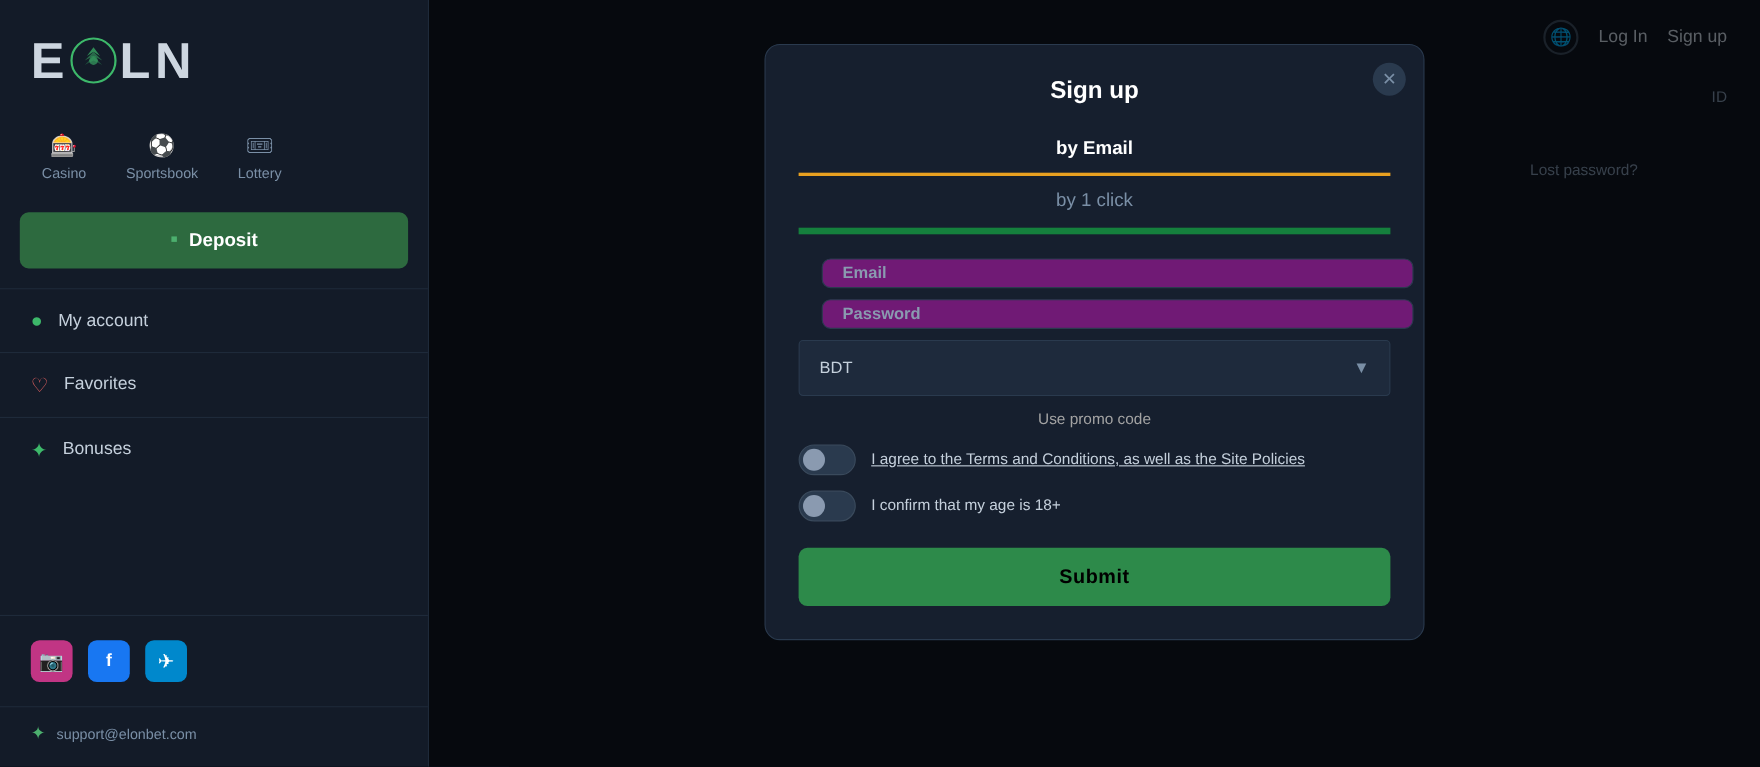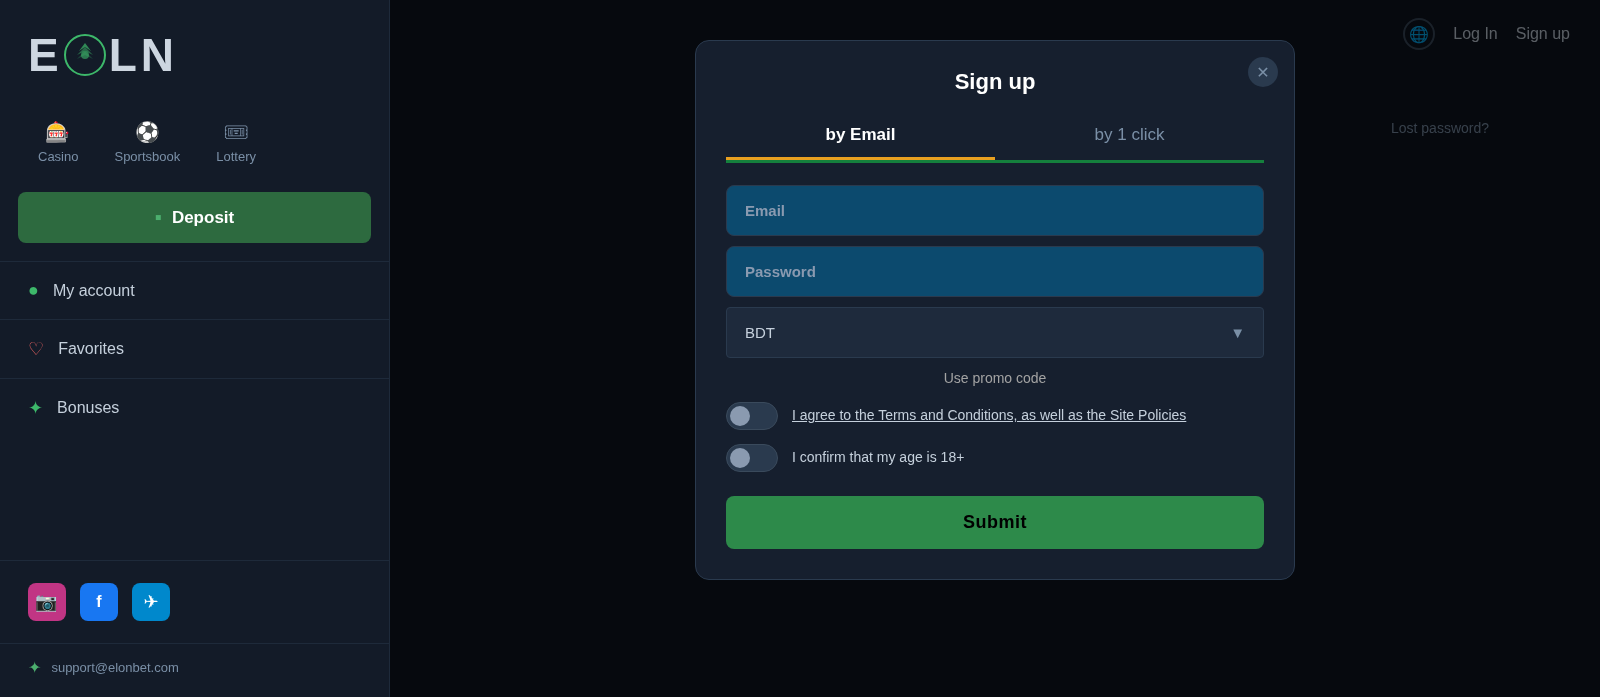--- a/index.html
+++ b/index.html
@@ -217,50 +217,52 @@
       font-size: 16px;
       cursor: pointer;
       display: flex;
       align-items: center;
       justify-content: center;
     }
 
     
     .modal-tabs {
       display: flex;
-      border-bottom: 3px solid #15803d;
+      border-bottom: 6px solid #15803d;
       margin-bottom: 22px;
+      flex-direction: column;
     }
     .modal-tab {
       flex: 1;
       text-align: center;
       padding: 12px 0;
       font-size: 17px;
       color: #7a8fa6;
       cursor: pointer;
       border-bottom: 3px solid transparent;
       transition: color 0.2s;
     }
     .modal-tab.active {
       color: #fff;
       font-weight: 600;
       border-bottom: 3px solid #e8a020;
     }
 
     
     .form-field {
-      background: #0c4a6e;
+      background: #701a75;
       border: 1px solid #2a3a4e;
       border-radius: 8px;
-      padding: 16px 18px;
+      padding: 4px 18px;
       font-size: 15px;
       color: #7a8fa6;
       margin-bottom: 10px;
       width: 100%;
       cursor: text;
+      margin-left: 21px;
     }
     .form-field-label {
       font-weight: 600;
       color: #8a9ab0;
       font-size: 15px;
     }
     .currency-field {
       background: #1e2a3c;
       border: 1px solid #2a3a4e;
       border-radius: 4px;
@@ -484,15 +486,16 @@
         </div>
         <div class="toggle-label">I confirm that my age is 18+</div>
       </div>
 
       
       <button class="submit-btn">Submit</button>
     </div>
   </div>
 
   <div class="right-panel" style="position:absolute;right:0;top:60px;">
+    <div class="id-label">ID</div>
     <div class="lost-password">Lost password?</div>
   </div>
 </div>
 
 </body></html>

